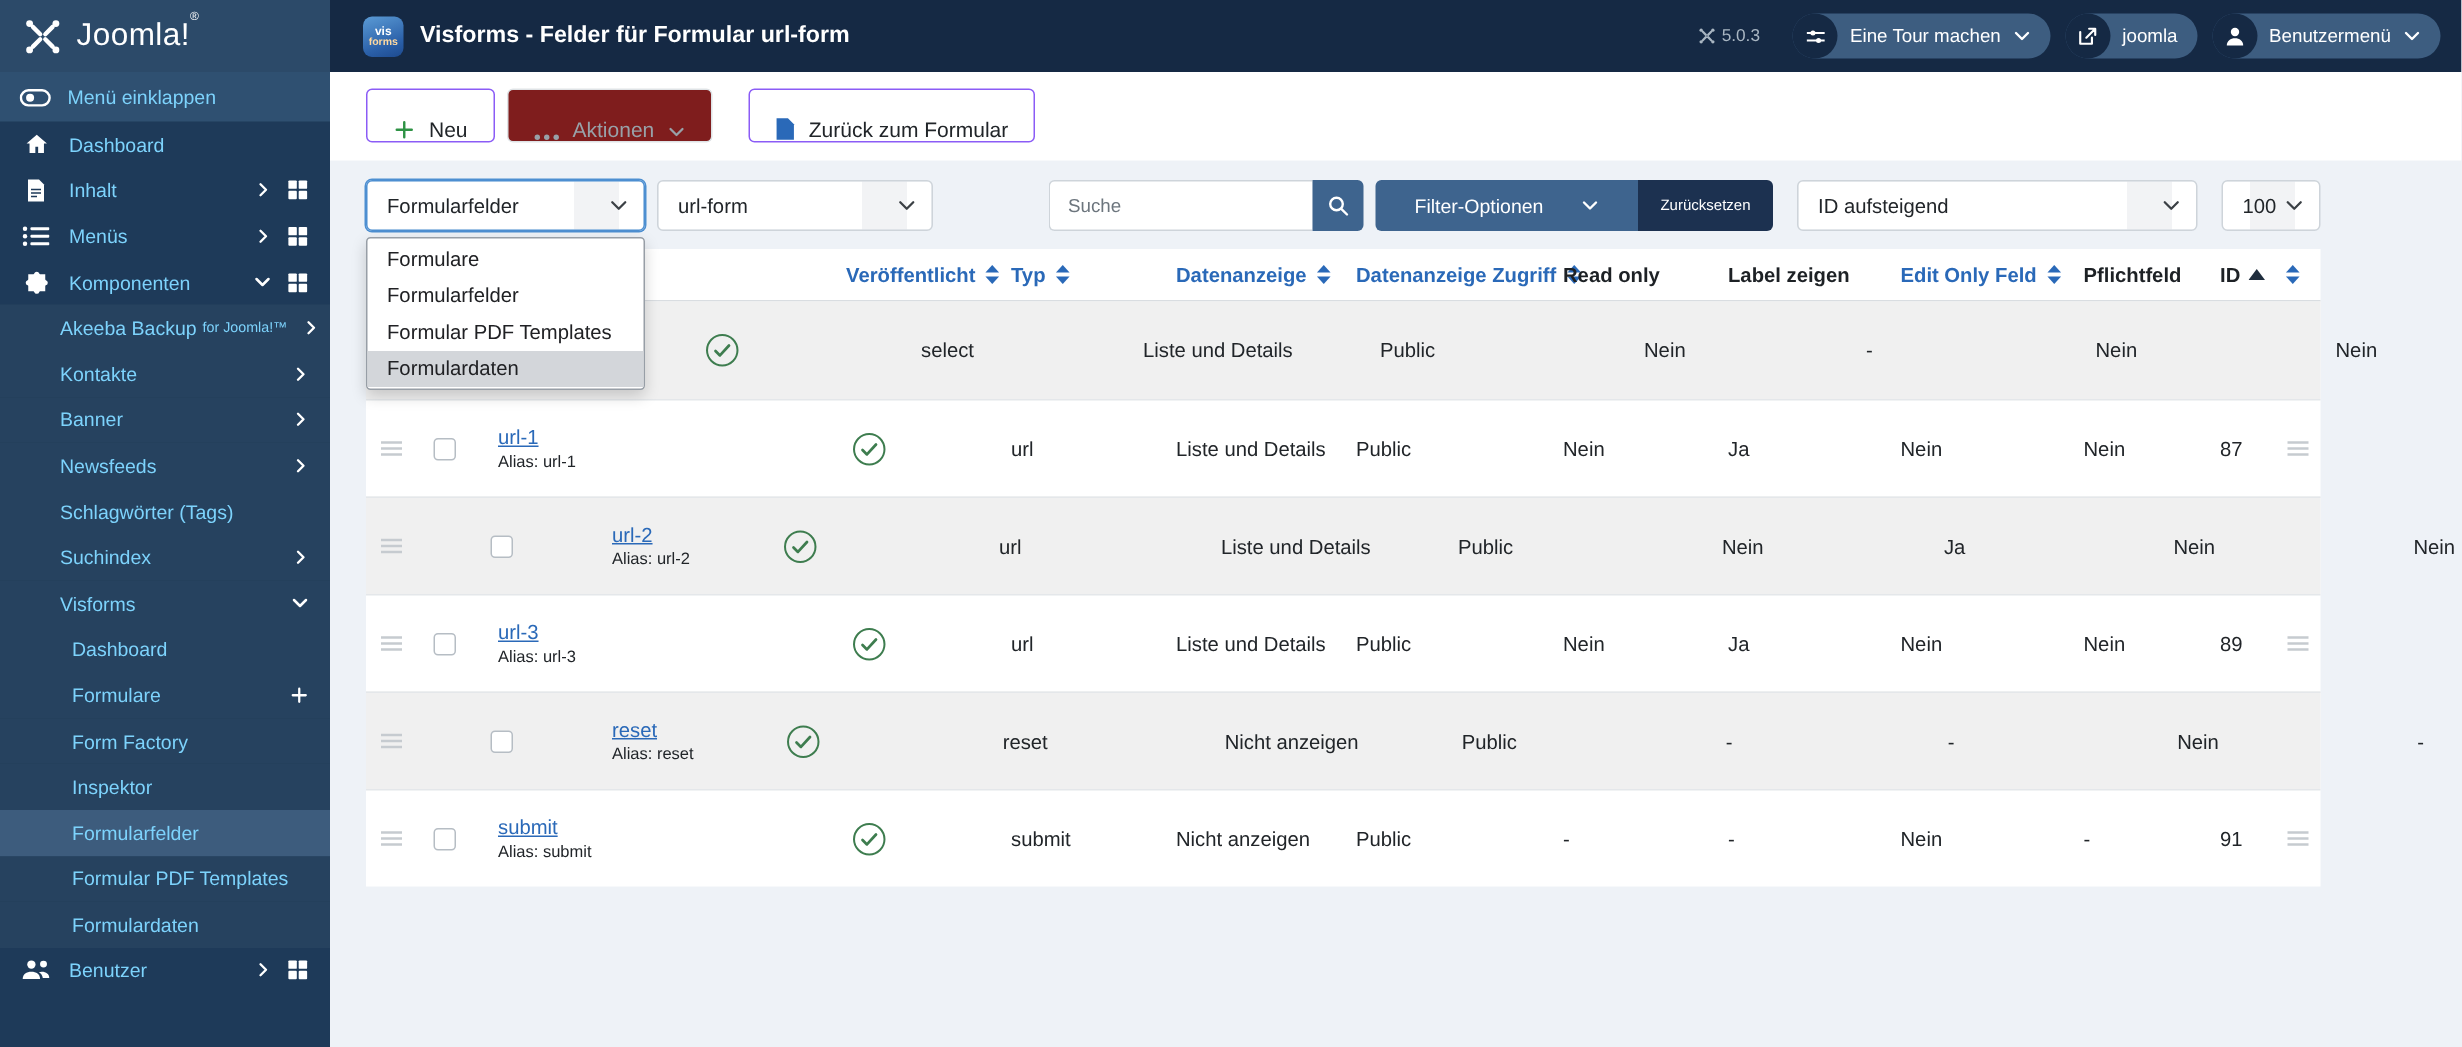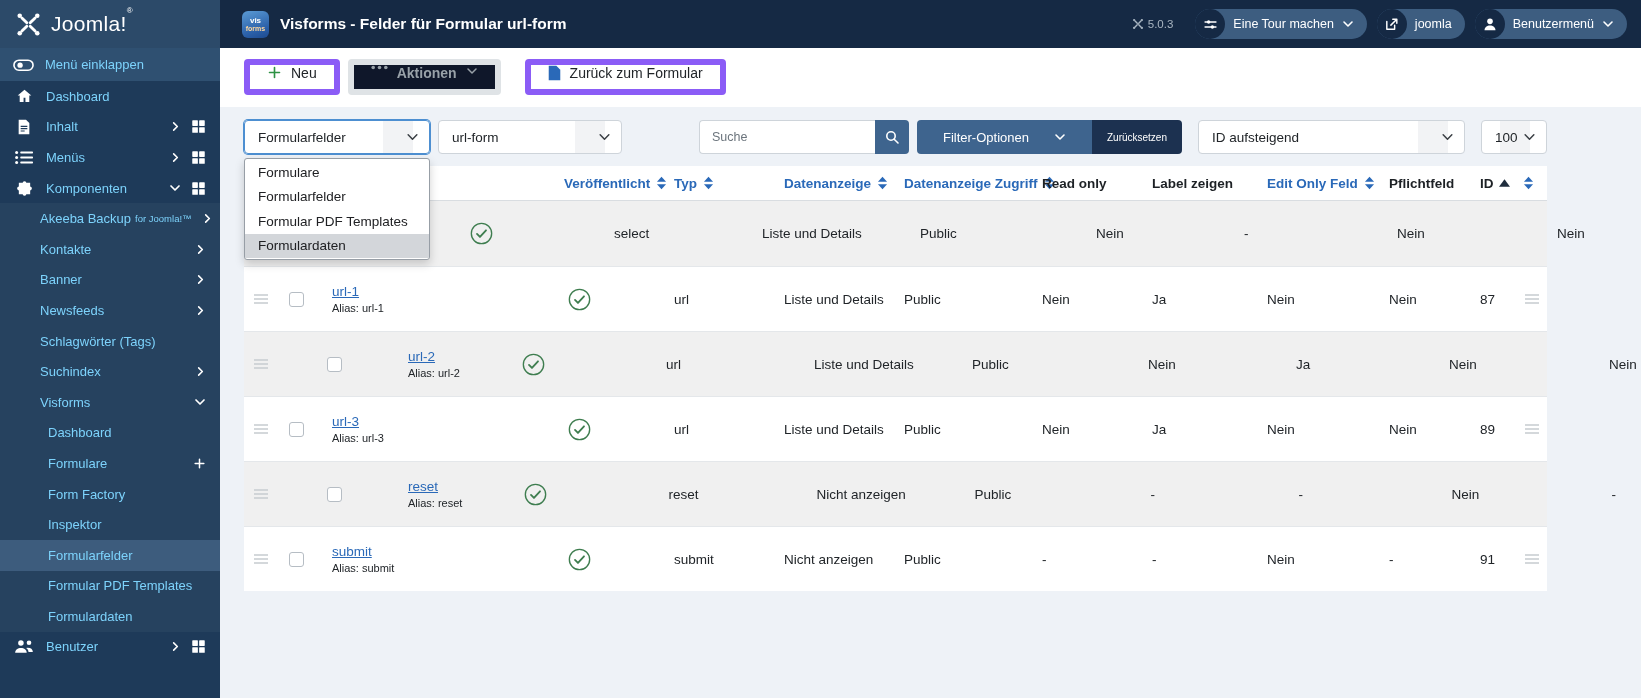--- a/index.html
+++ b/index.html
@@ -39,24 +39,24 @@
   .sb-item.grp { background:#26425f; }
   .sb-item.active { background:#3d5c7d; }
   .sb-label { white-space:nowrap; }
   .sb-suffix { font-size:9.5px; margin-left:4px; white-space:nowrap; }
   .sb-spacer { flex:1; }
   .sb-side { display:flex; align-items:center; margin-left:10px; color:#fff; }
 
   
   .main { flex:1; display:flex; flex-direction:column; min-width:0; background:#eef2f7; }
   .toolbar { background:#fff; padding:11px 0 12px 24px; display:flex; align-items:center; flex:0 0 auto; }
-  .tbtn { height:36px; background:#fff; border:6px solid #8b5cf6; border-radius:4px; display:flex; align-items:flex-start;
+  .tbtn { height:36px; background:#fff; border:1px solid #8b5cf6; border-radius:4px; display:flex; align-items:flex-end;
     gap:9px; padding:0 17px; font-size:14px; color:#212529; cursor:pointer; }
   .tbtn + .tbtn { margin-left:8px; }
-  .tbtn.disabled { background:#0f172a; border-color:#dfe3e6; color:#98a1a8; cursor:default;font-weight:bold; }
+  .tbtn.disabled { background:#7f1d1d; border-color:#dfe3e6; color:#98a1a8; cursor:default; }
   .tbtn.back { margin-left:24px; }
 
   .content { flex:1; padding:13px 0 0 24px; position:relative; }
 
   
   .filterbar { width:1303px; display:flex; align-items:center; position:relative; }
   .select { height:34px; background:linear-gradient(to right,#ffffff calc(100% - 46px),#f2f3f5 calc(100% - 46px),#f2f3f5 calc(100% - 16px),#ffffff calc(100% - 16px));
     border:1px solid #ced4da; border-radius:4px; display:flex; align-items:center; padding:0 34px 0 13px;
     font-size:13.5px; color:#212529; position:relative; cursor:pointer; }
   .select .chv { position:absolute; right:10px; top:50%; transform:translateY(-50%); display:flex; color:#3b4045; }

